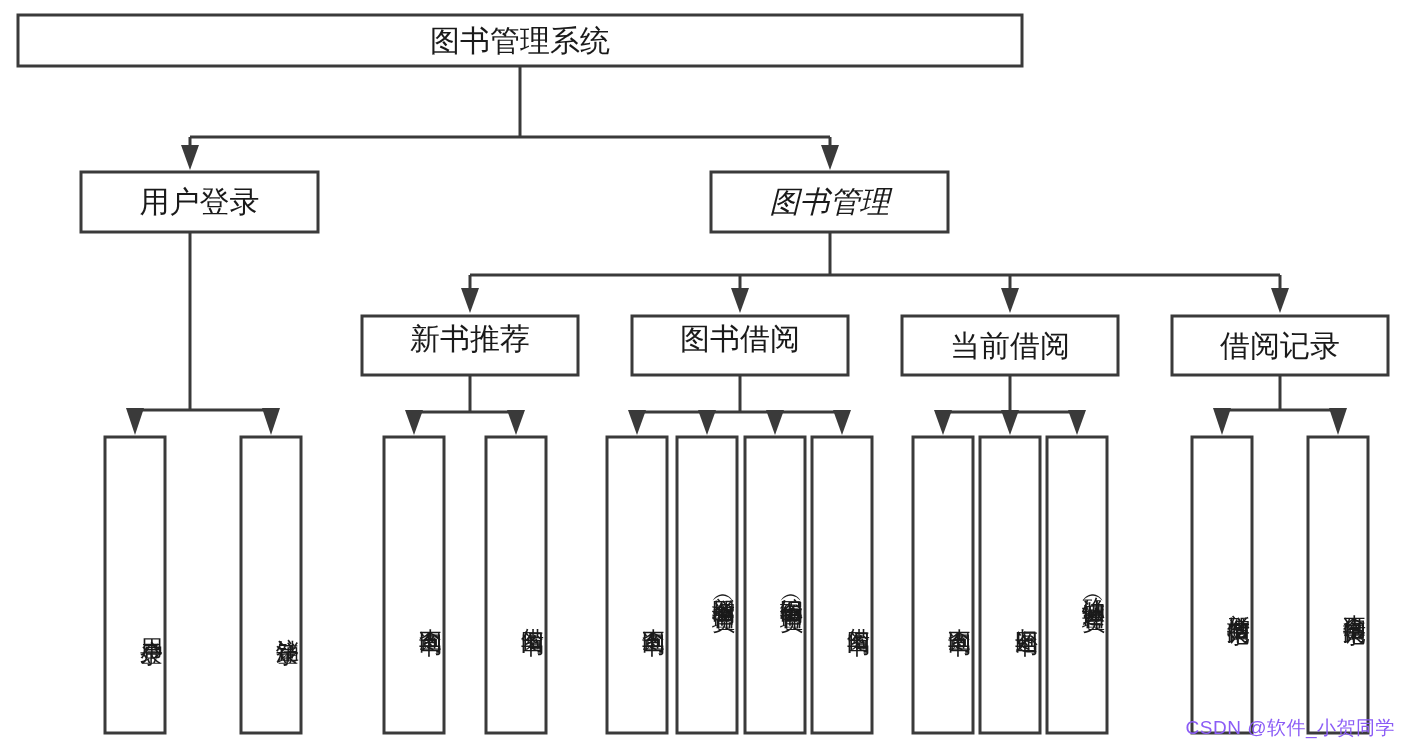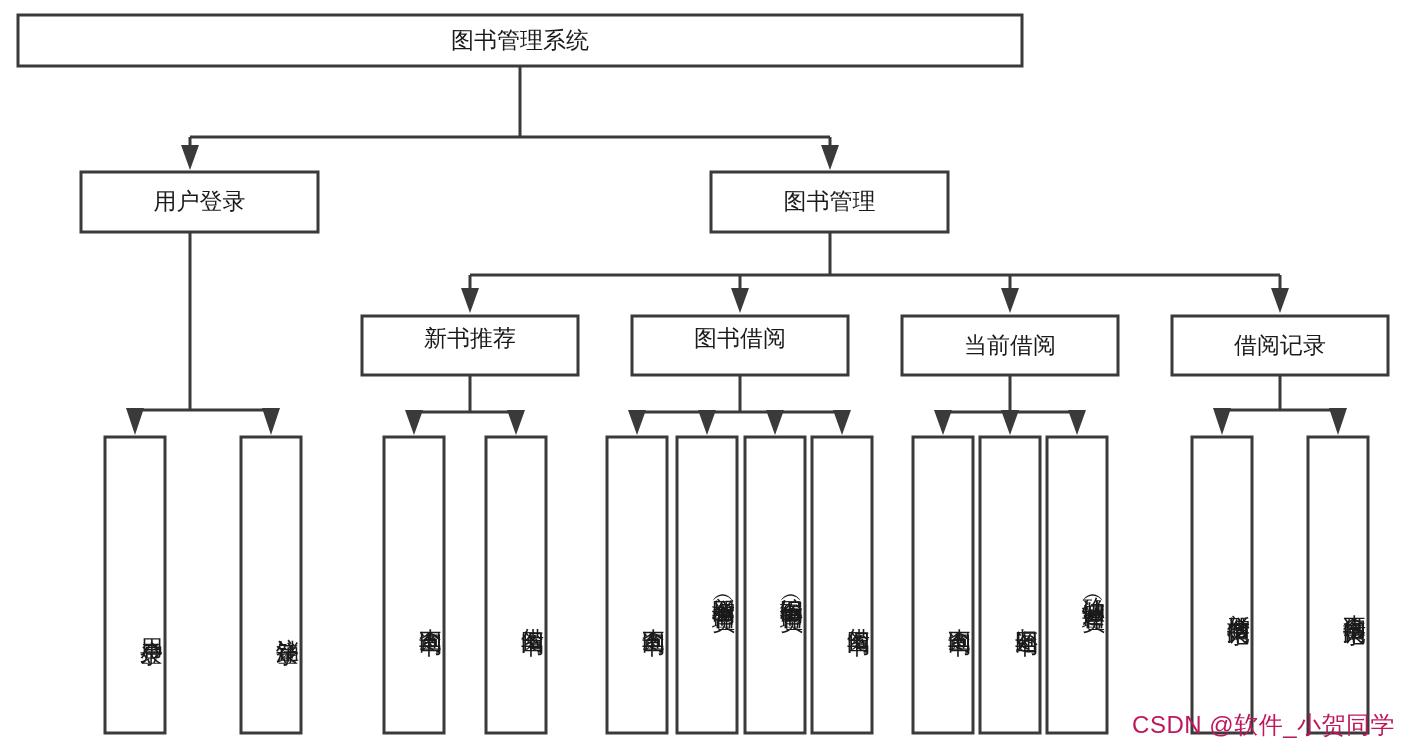--- a/index.html
+++ b/index.html
@@ -45,42 +45,42 @@
     align-items: center;
     justify-content: center;
     color: #1a1a1a;
     font-family: "Liberation Sans", "DejaVu Sans", sans-serif;
     box-sizing: border-box;
     pointer-events: none;
     text-align: center;
     line-height: 1.18;
   }
   .node-label.horizontal {
-    font-size: 23px;
+    font-size: 30px;
   }
   .node-label.vertical {
     writing-mode: vertical-rl;
     text-orientation: upright;
     font-size: 23px;
     letter-spacing: 2px;
     align-items: flex-start;
     padding-top: 6px;
   }
   .node-label.vertical.pad-mid {
     padding-top: 58px;
   }
   .node-label.vertical.pad-low {
     padding-top: 78px;
   }
   .watermark {
     position: absolute;
     right: 10px;
     bottom: 6px;
-    font-size: 24px;
-    color: #be185d;
+    font-size: 19px;
+    color: #8b5cf6;
     font-family: "Liberation Sans", "DejaVu Sans", sans-serif;
     white-space: nowrap;
     letter-spacing: 0.5px;
     text-align: center;
   }
 </style>
 </head>
 <body>
 
 <div id="canvas">
@@ -176,21 +176,21 @@
     <rect class="node-box" x="980" y="437" width="60" height="296"></rect>
     <rect class="node-box" x="1047" y="437" width="60" height="296"></rect>
 
     <rect class="node-box" x="1192" y="437" width="60" height="296"></rect>
     <rect class="node-box" x="1308" y="437" width="60" height="296"></rect>
   </svg>
 
   <div class="node-label horizontal" style="left:18px; top:15px; width:1004px; height:51px;">图书管理系统</div>
 
   <div class="node-label horizontal" style="left:81px; top:172px; width:237px; height:60px;">用户登录</div>
-  <div class="node-label horizontal" style="left:711px; top:172px; width:237px; height:60px;">图书管理</div>
+  <div class="node-label horizontal" style="left:711px; top:172px; width:237px; height:60px;font-style:italic;">图书管理</div>
 
   <div class="node-label horizontal" style="left:362px; top:316px; width:216px; height:45px;">新书推荐</div>
   <div class="node-label horizontal" style="left:632px; top:316px; width:216px; height:46px;">图书借阅</div>
   <div class="node-label horizontal" style="left:902px; top:316px; width:216px; height:59px;border-radius:25px;">当前借阅</div>
   <div class="node-label horizontal" style="left:1172px; top:316px; width:216px; height:59px;">借阅记录</div>
 
   <div class="node-label vertical pad-low" style="left:105px; top:437px; width:60px; height:296px;">用户登录</div>
   <div class="node-label vertical pad-low" style="left:241px; top:437px; width:60px; height:296px;">注销登录</div>
 
   <div class="node-label vertical pad-mid" style="left:384px; top:437px; width:60px; height:296px;">查询图书</div>

